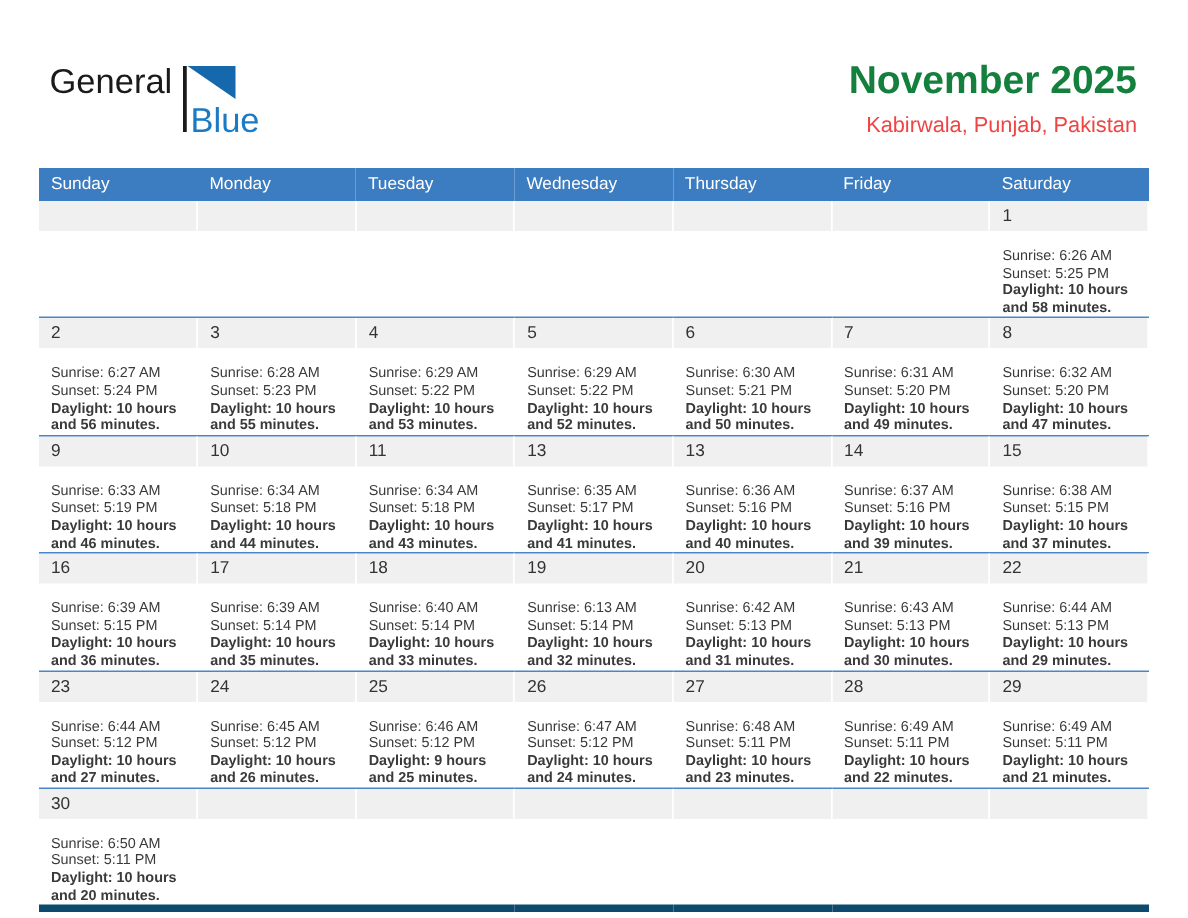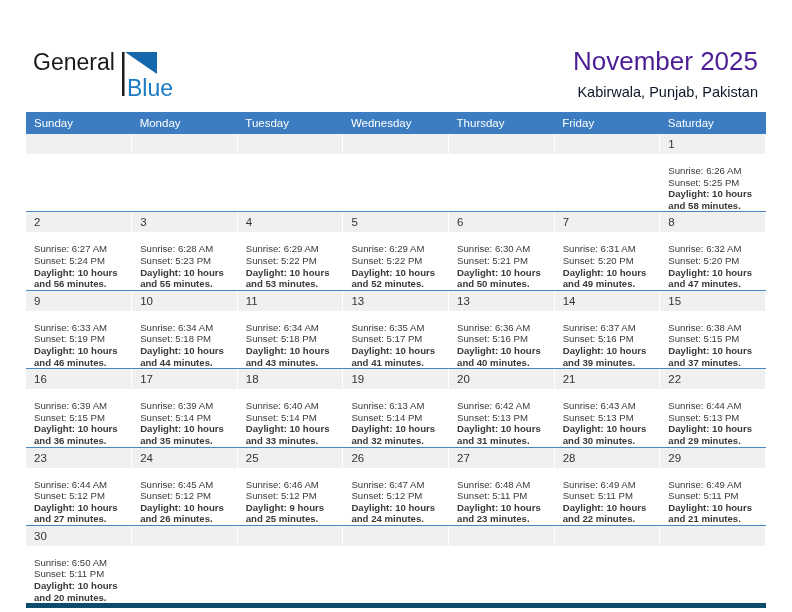--- a/index.html
+++ b/index.html
@@ -18,51 +18,51 @@
     position: relative;
     width: 792px;
     height: 612px;
     box-sizing: border-box;
   }
 
   
   .header {
     position: absolute;
     left: 0;
-    top: 12px;
+    top: 4px;
     width: 792px;
     height: 104px;
   }
   .logo {
     position: absolute;
     left: 33px;
     top: 36px;
     width: 200px;
     height: 56px;
   }
   .logo-svg { display: block; }
 
   .title-block {
     position: absolute;
     right: 34px;
     top: 33px;
     text-align: right;
   }
   .cal-title {
     font-size: 26px;
-    font-weight: normal;
-    color: #4c1d95;
+    font-weight: bold;
+    color: #15803d;
     line-height: 32px;
     letter-spacing: 0px;
     white-space: nowrap;
   }
   .cal-subtitle {
     font-size: 14.5px;
     font-weight: normal;
-    color: #0f172a;
+    color: #ef4444;
     line-height: 22px;
     margin-top: 4px;
     white-space: nowrap;
   }
 
   
   .calendar {
     position: absolute;
     left: 26px;
     top: 112px;

